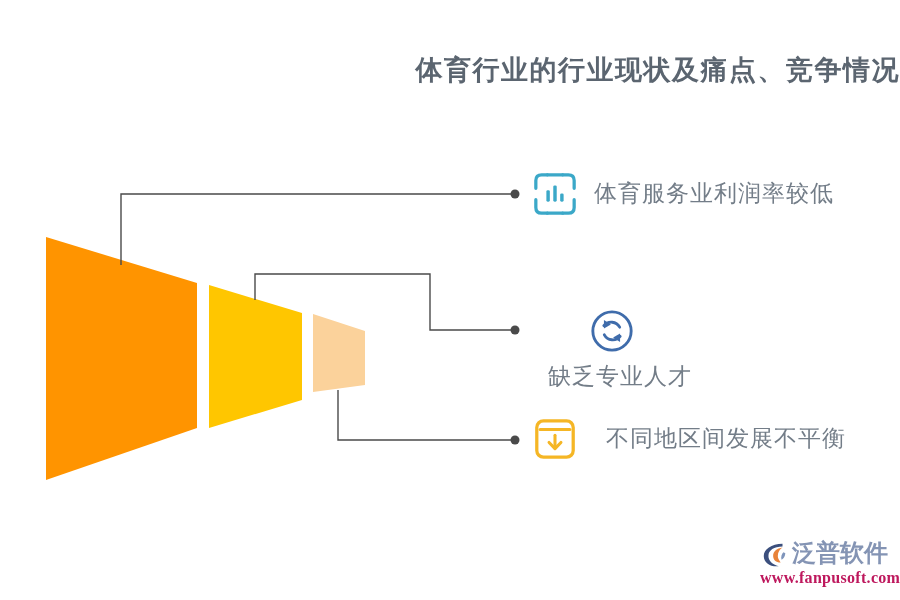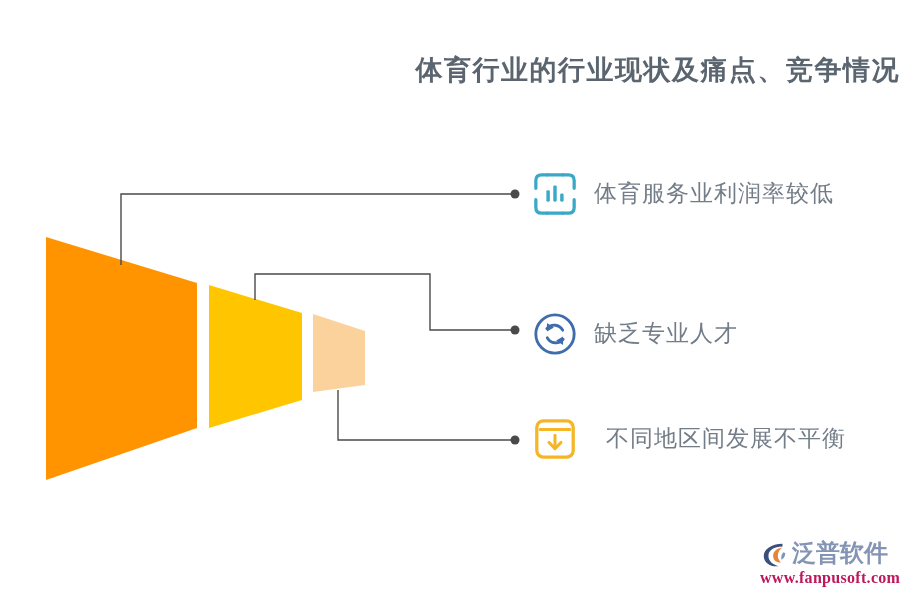--- a/index.html
+++ b/index.html
@@ -45,21 +45,21 @@
   }
 
   
   .item-row {
     position: absolute;
     display: flex;
     align-items: center;
     height: 52px;
   }
   #item-row-0 { left: 532px; top: 168px; }
-  #item-row-1 { left: 532px; top: 308px; }
+  #item-row-1 { left: 532px; top: 308px; flex-direction: column; }
   #item-row-2 { left: 532px; top: 413px; gap: 12px; }
 
   .item-icon {
     width: 46px;
     height: 46px;
     flex: 0 0 46px;
     display: block;
   }
   .item-label {
     margin-left: 16px;

